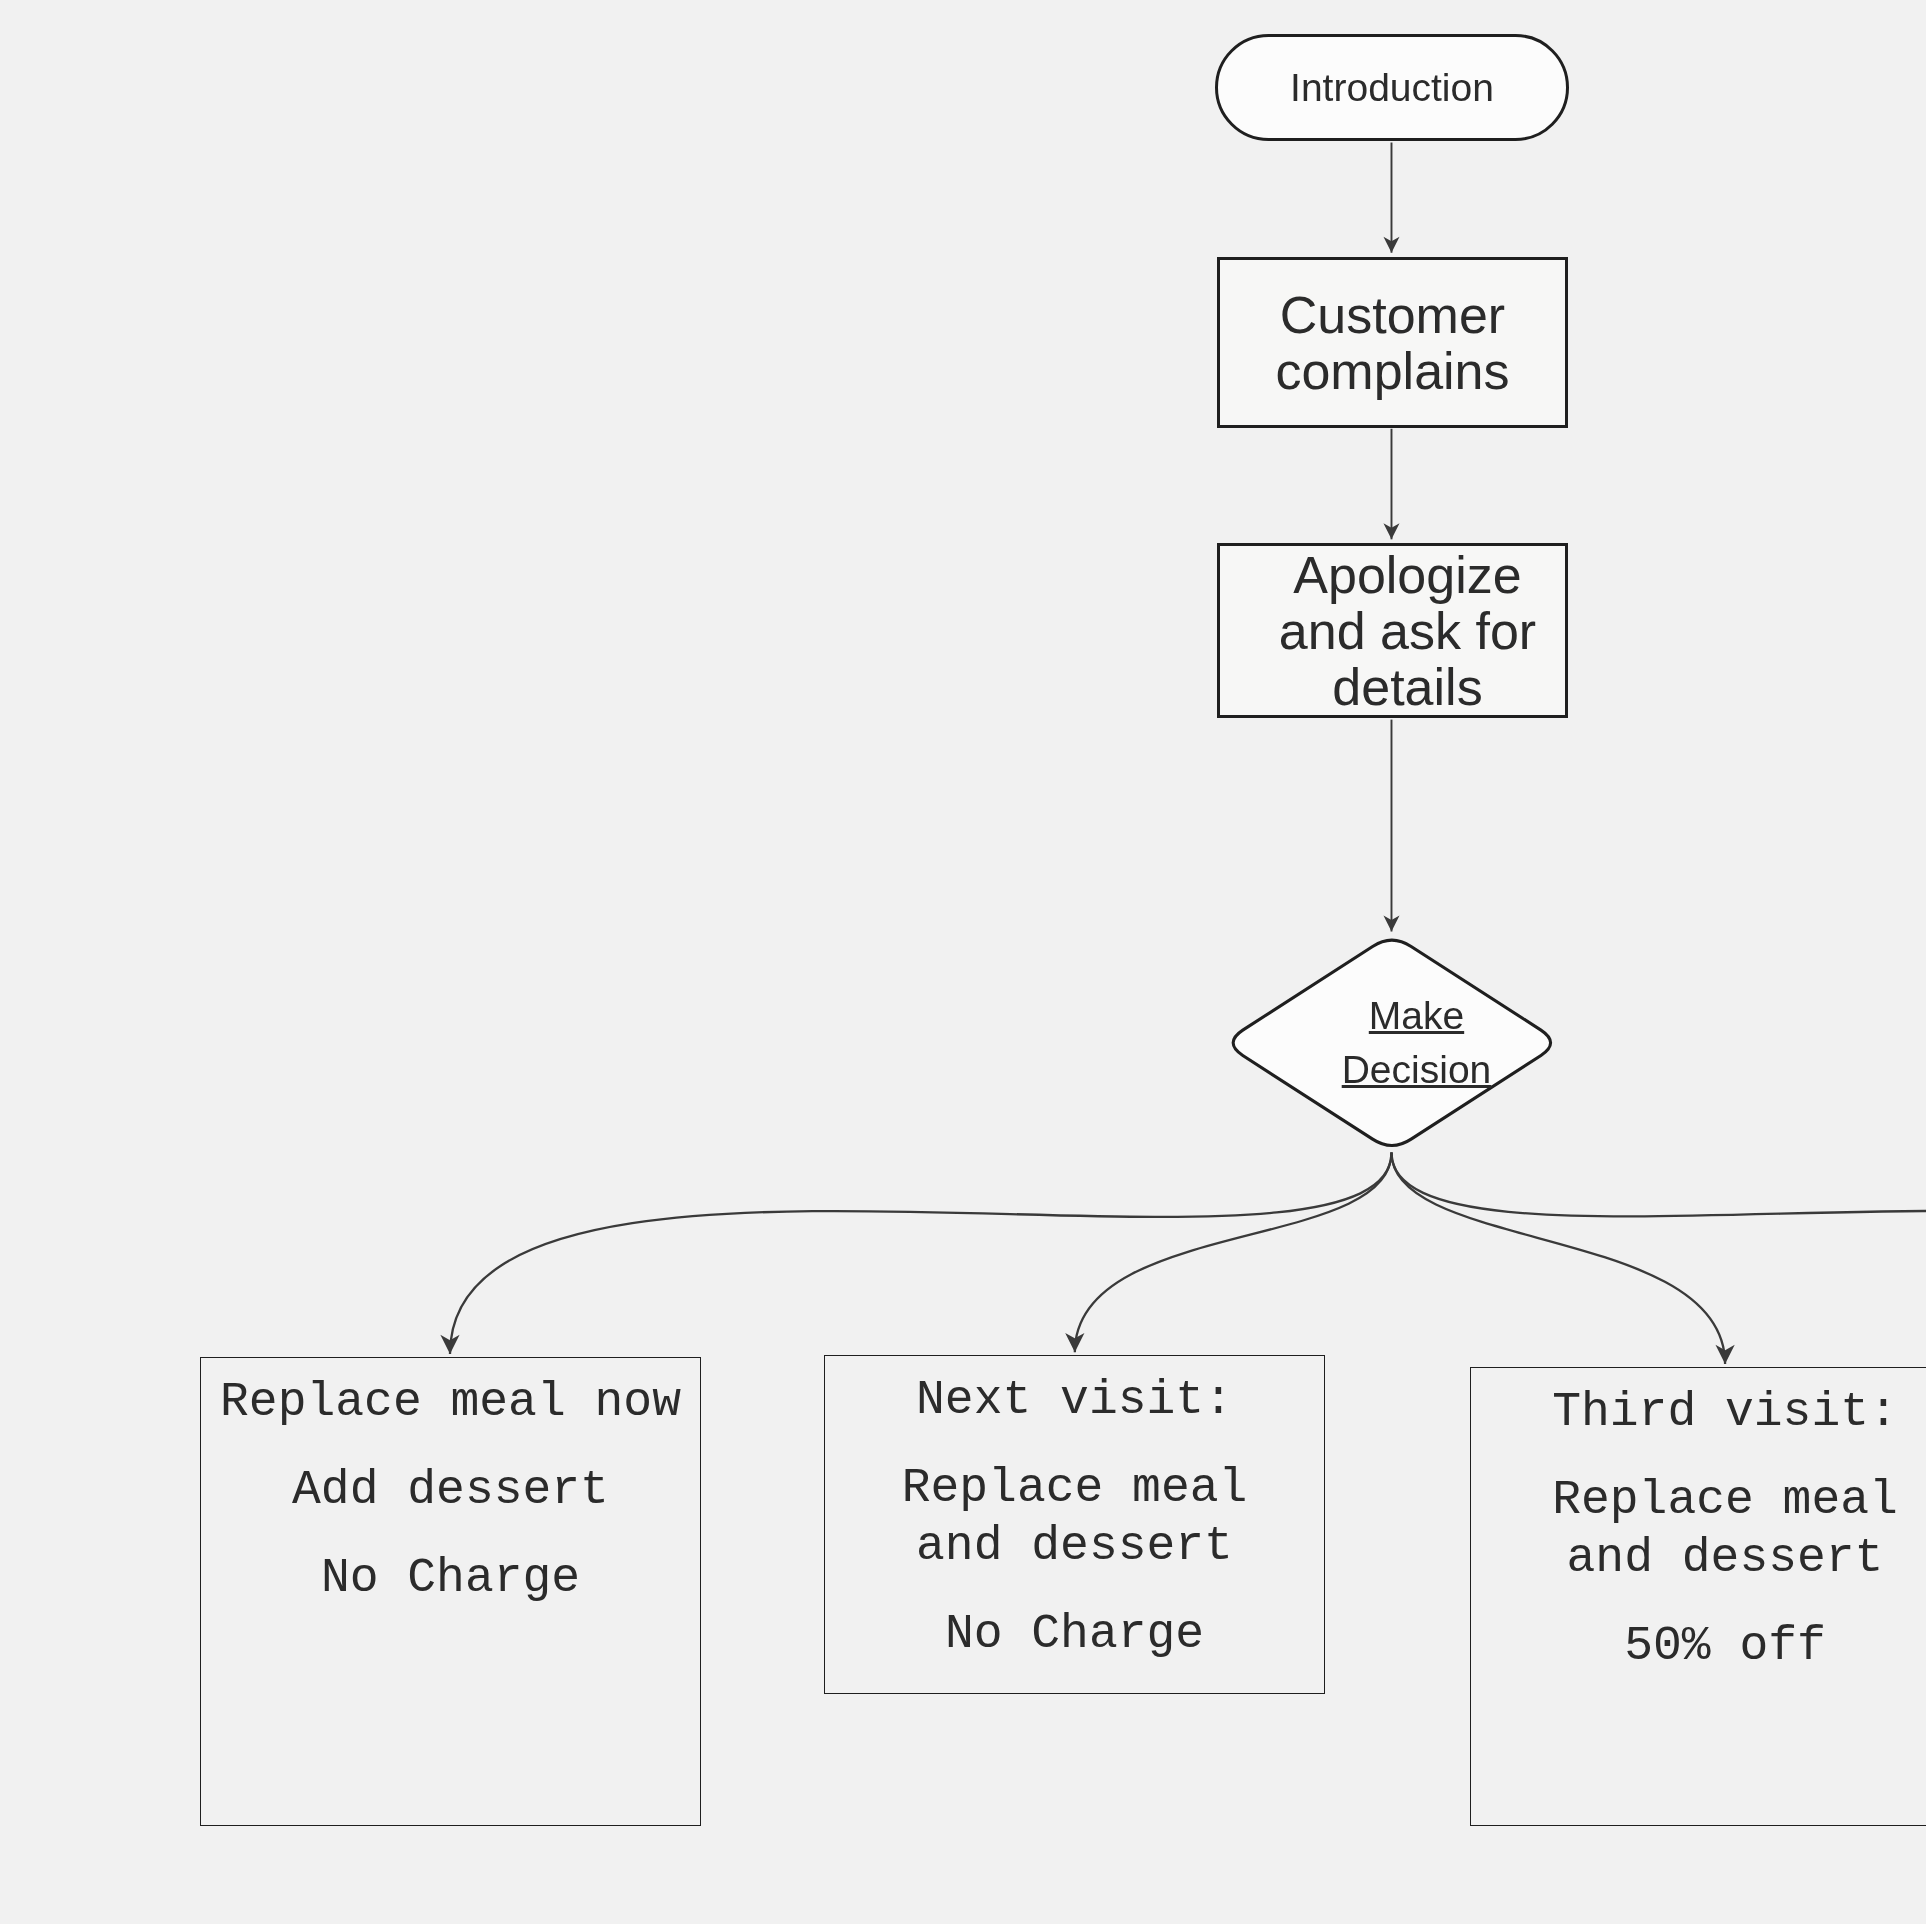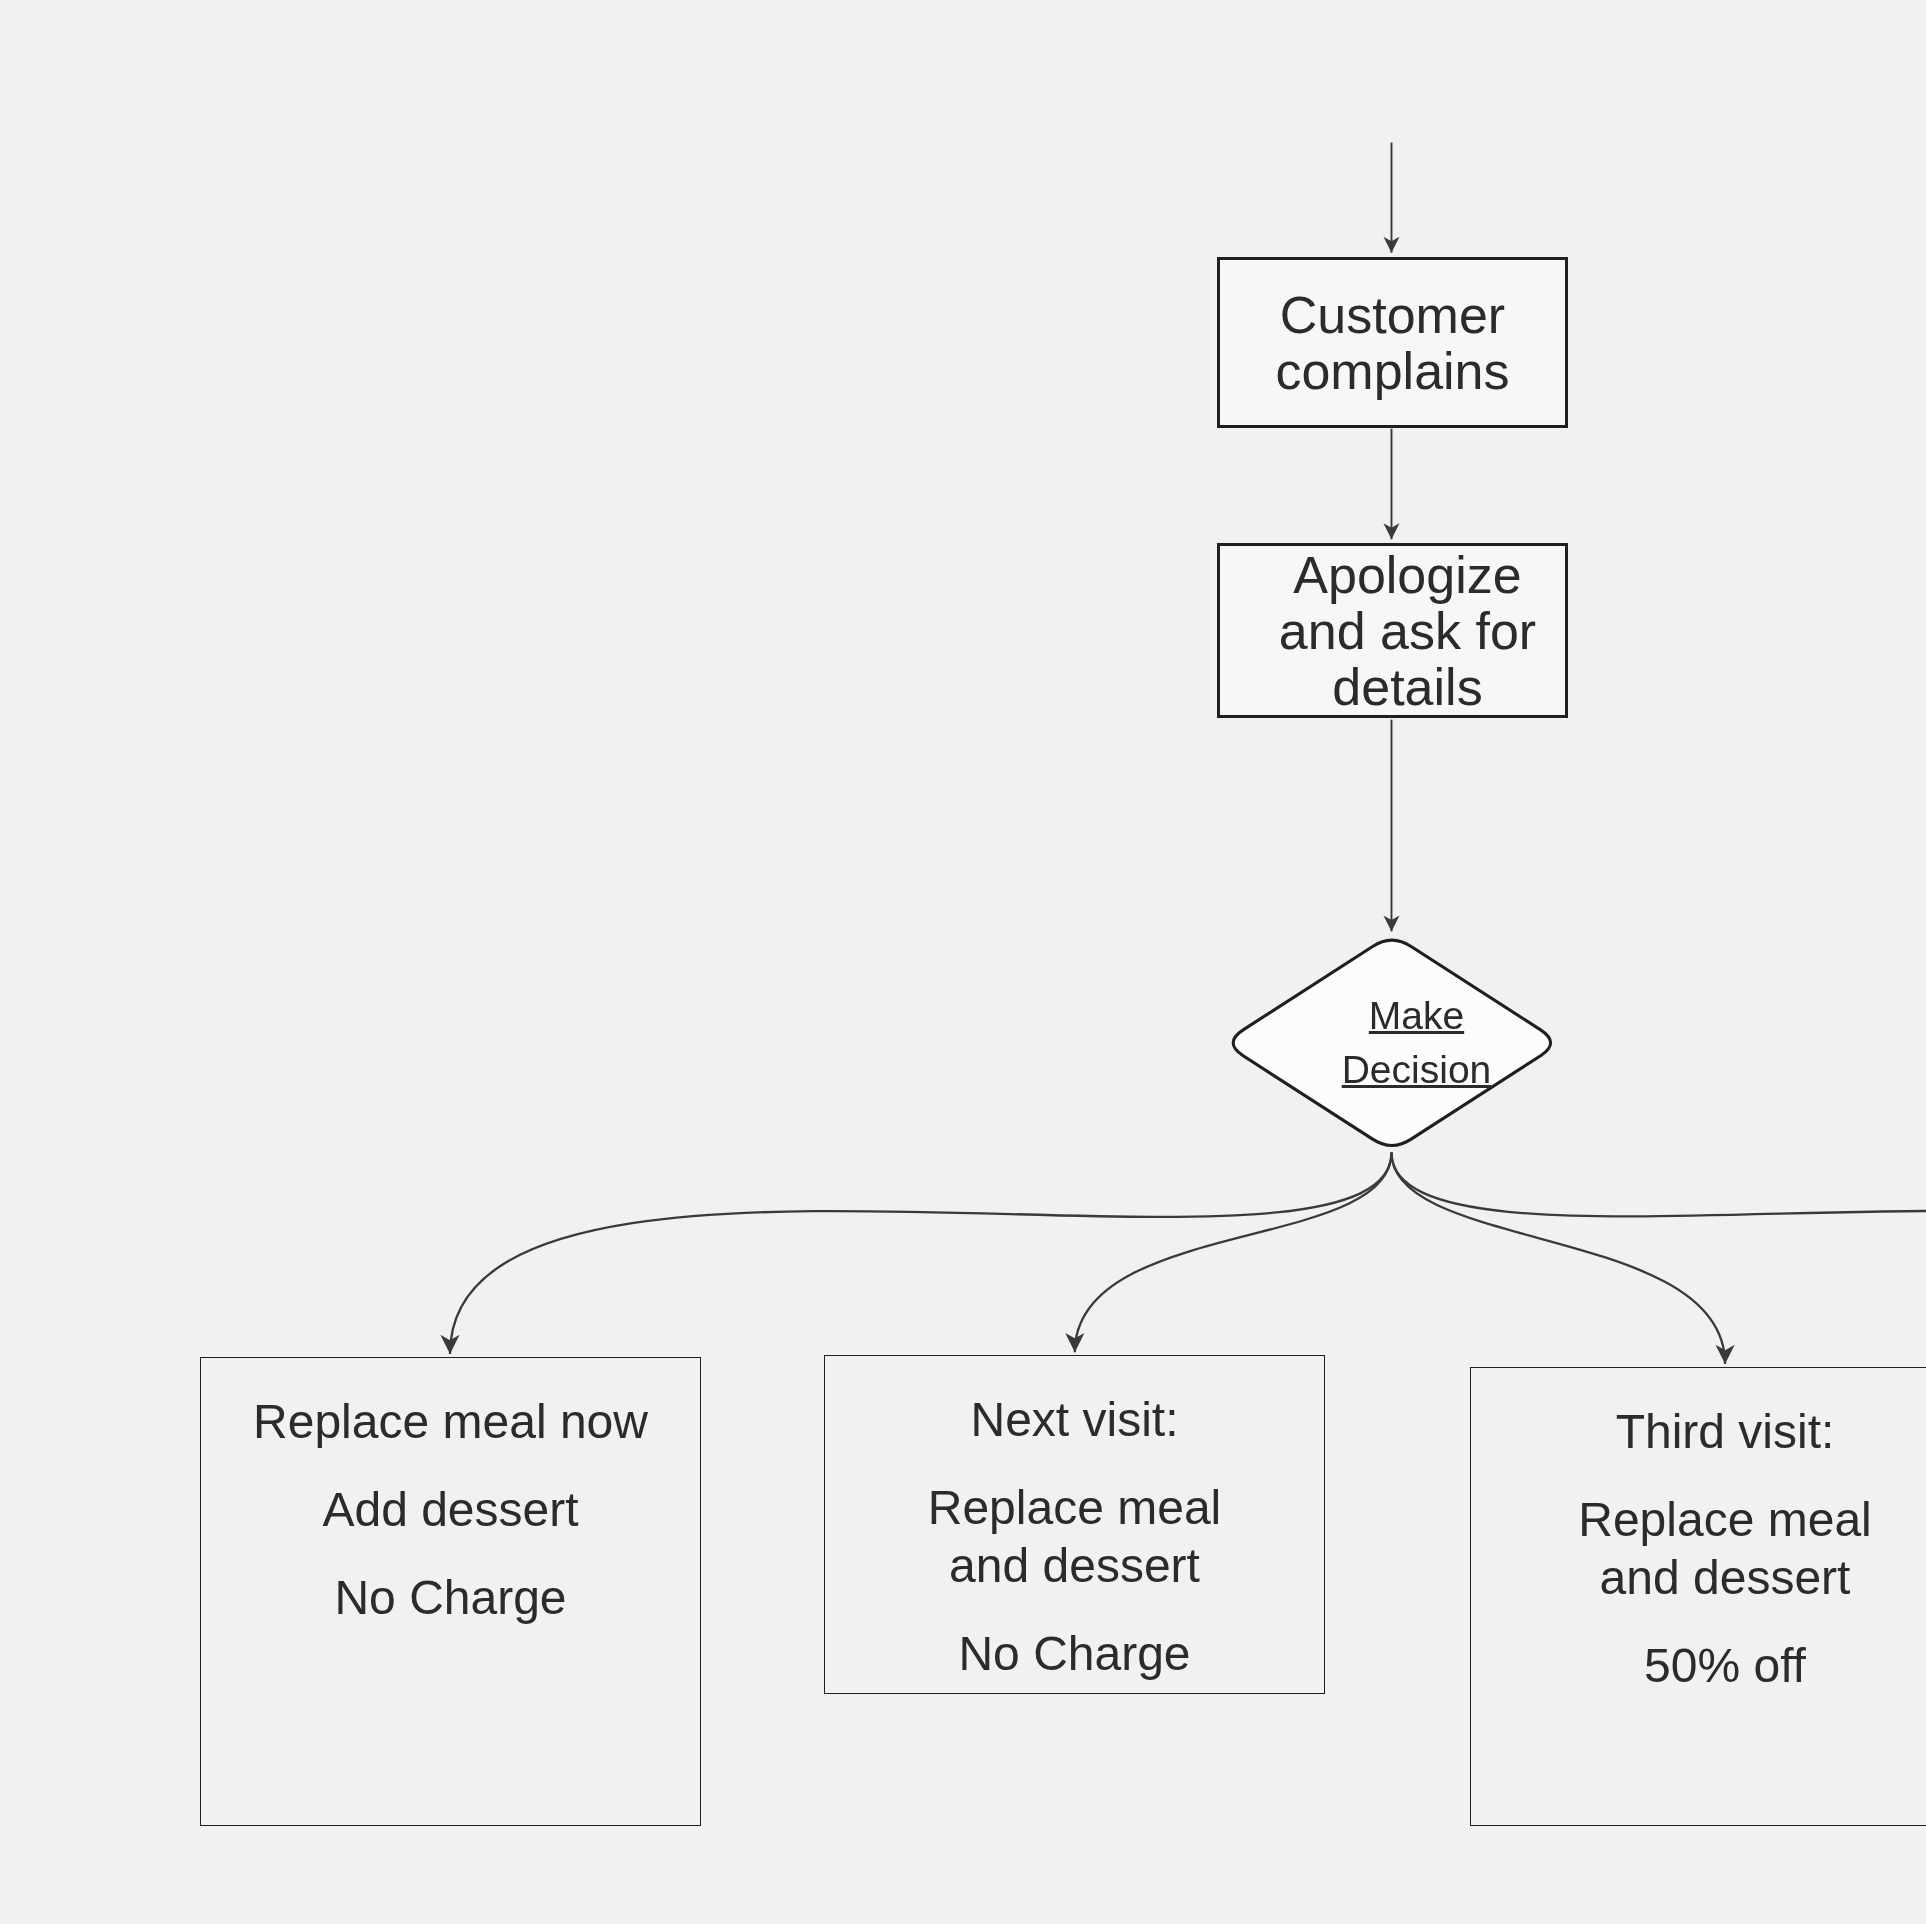--- a/index.html
+++ b/index.html
@@ -59,21 +59,22 @@
     line-height: 54px;
     white-space: pre-line;
     background: transparent;
     text-decoration: underline;
   }
   .option {
     border: 1.9px solid #1f1f1f;
     background: transparent;
     font-size: 48px;
     line-height: 58px;
-    padding-top: 35px;
+    padding-top: 15px;
+    font-family: Liberation Mono, monospace;
   }
   .option p { margin: 0; white-space: pre-line; }
   .option p + p { margin-top: 30px; }
   #node-option1 { left: 200px;  top: 1357px; width: 501px; height: 469px; }
   #node-option2 { left: 824px; top: 1355px; width: 501px; height: 339px; }
   #node-option3 { left: 1470px; top: 1367px; width: 510px; height: 459px; }
 </style>
 </head>
 <body>
 
@@ -94,20 +95,23 @@
              L 3663,2957 Q 3613,2990 3563,2957 L 3226,2740 Q 3176,2707 3226,2674 Z" fill="#fcfcfc" stroke="#1f1f1f" stroke-width="8" stroke-linejoin="round"></path>
 
     <path d="M 3612,2992 C 3612,3420 1168,2800 1168,3515" fill="none" stroke="#3a3a3a" stroke-width="6" marker-end="url(#arrow)"></path>
     <path d="M 3612,2992 C 3612,3250 2790,3160 2790,3510" fill="none" stroke="#3a3a3a" stroke-width="6" marker-end="url(#arrow)"></path>
     <path d="M 3612,2992 C 3612,3250 4478,3180 4478,3541" fill="none" stroke="#3a3a3a" stroke-width="6" marker-end="url(#arrow)"></path>
     <path d="M 3612,2992 C 3612,3420 6152,2790 6152,3535" fill="none" stroke="#3a3a3a" stroke-width="6" marker-end="url(#arrow)"></path>
 
     <path d="M 6802,4148 C 6925,4052 6935,3825 6856,3706" fill="none" stroke="#3a3a3a" stroke-width="5" marker-end="url(#arrow)"></path>
   </svg>
 
+  <div class="node terminator flex-center" id="node-start">
+    <span>Introduction</span>
+  </div>
 
   <div class="node process flex-center" id="node-complain">
     <span>Customer
 complains</span>
   </div>
 
   <div class="node process flex-center" id="node-apologize">
     <span>Apologize
 and ask for
 details</span>

